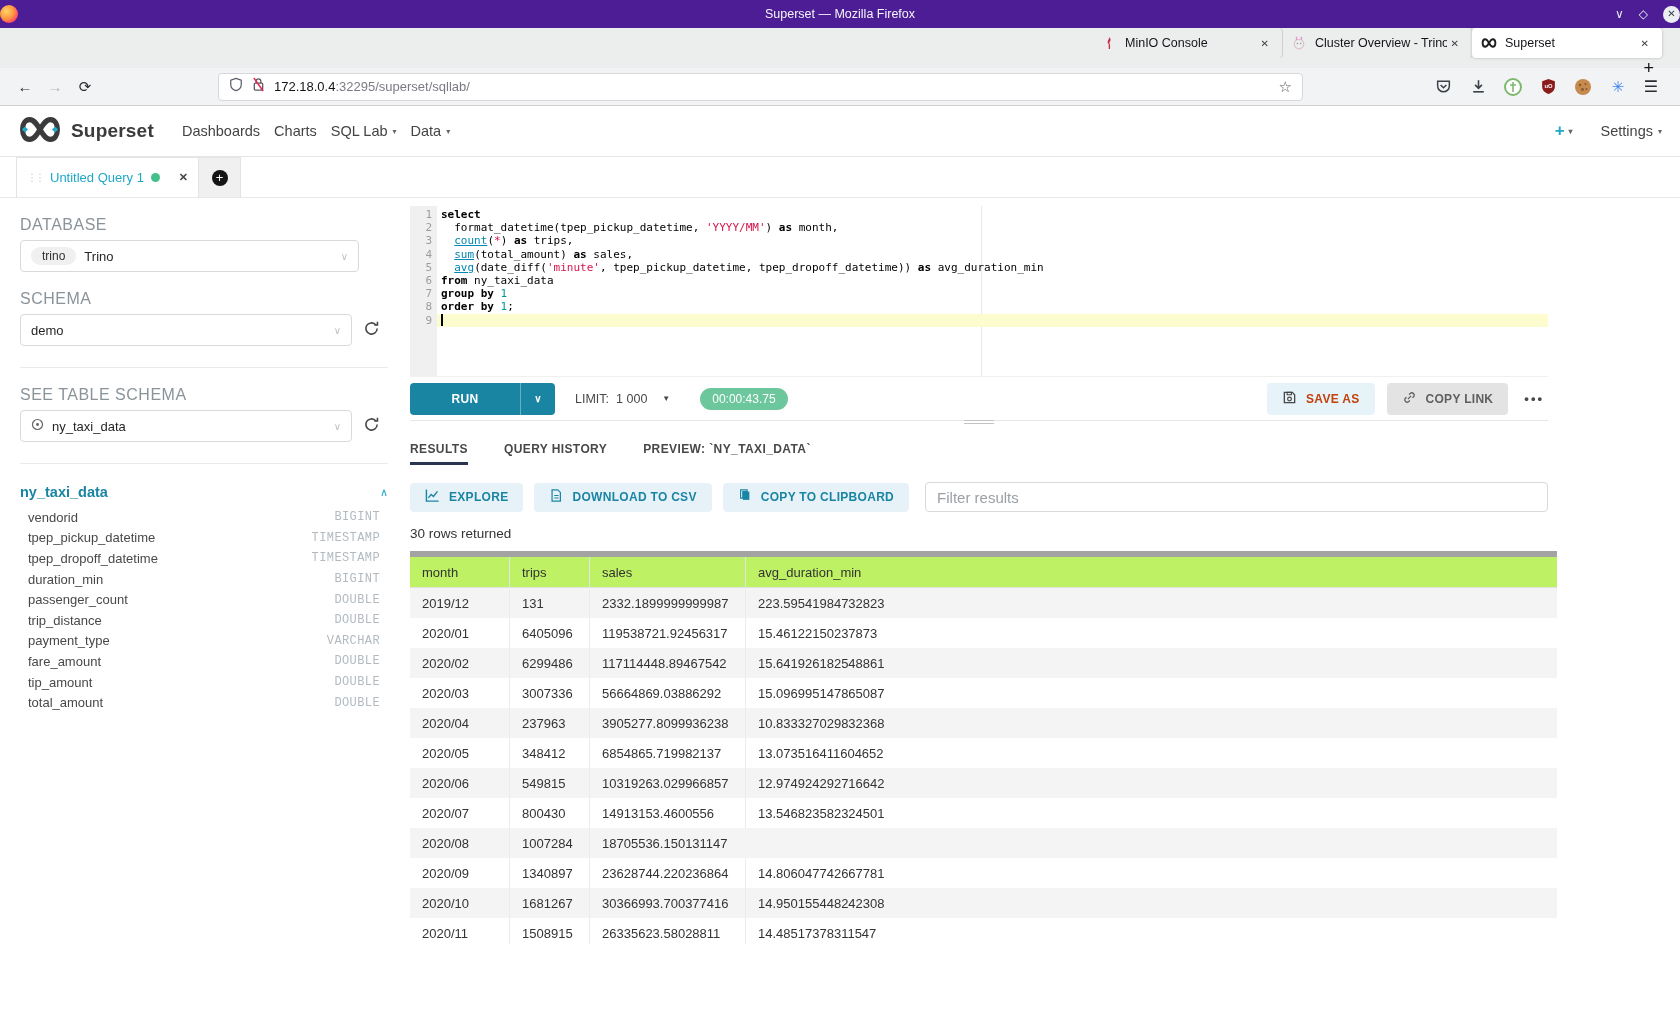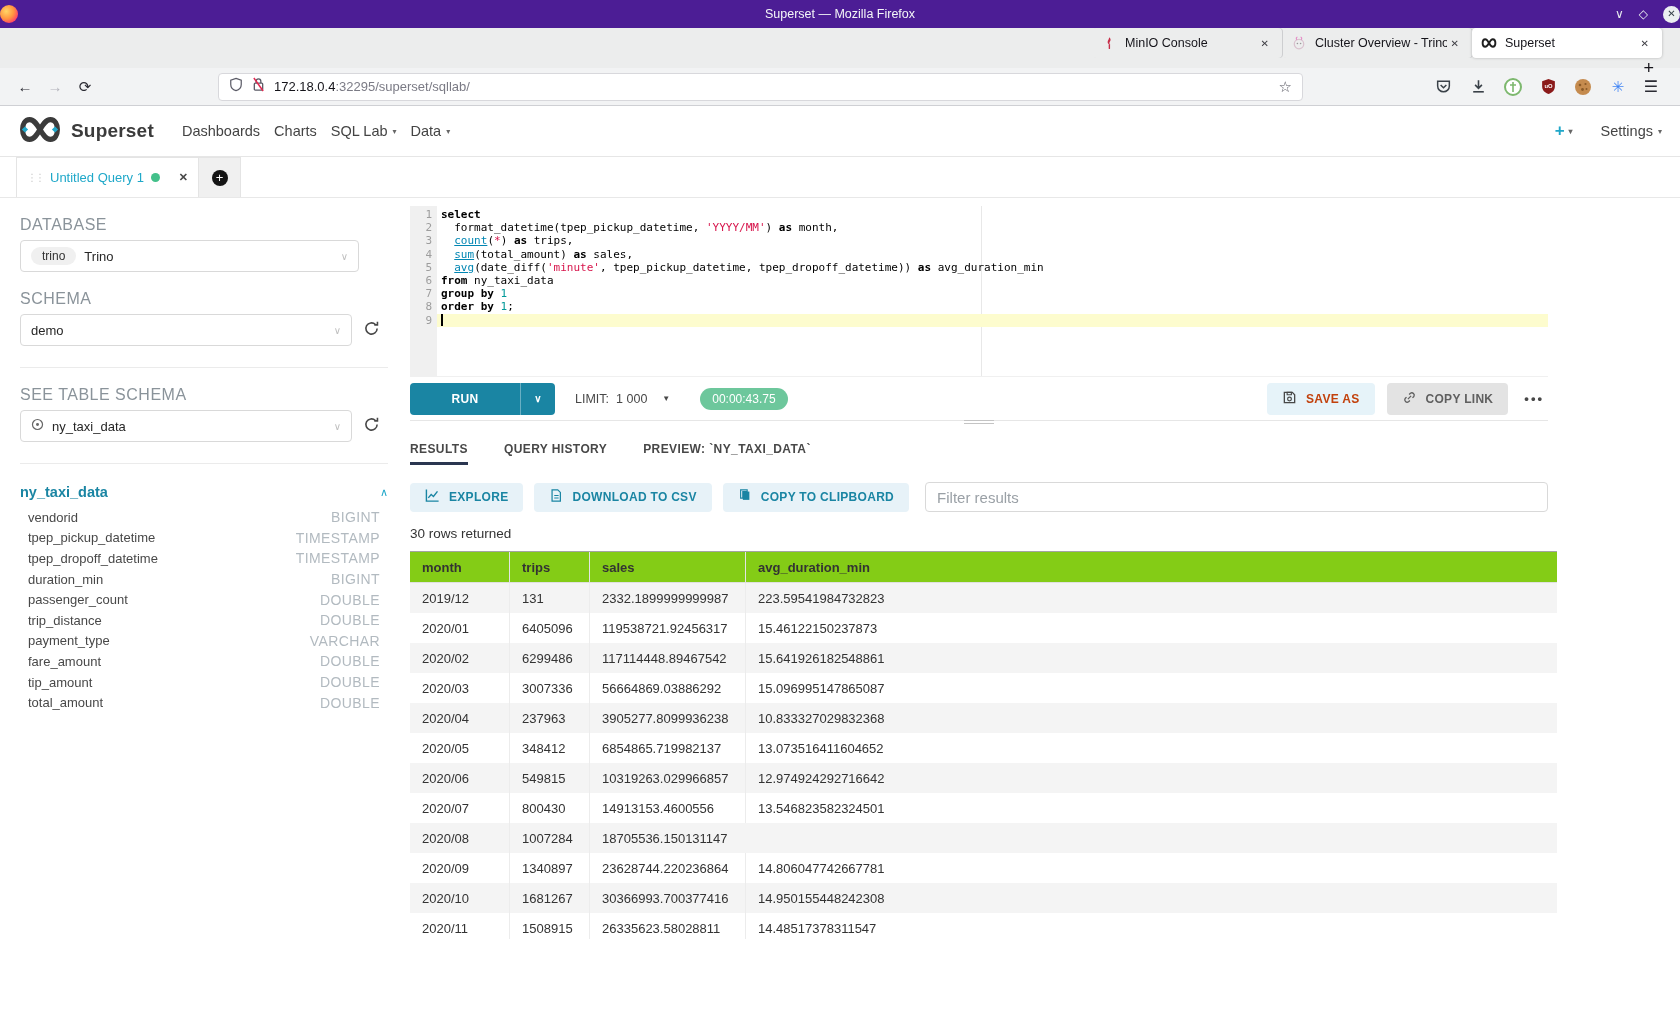--- a/index.html
+++ b/index.html
@@ -77,21 +77,21 @@
     display:flex; align-items:center; padding:0 10px; gap:8px; font-size:13px; color:#262626; background:#fff; }
   .sel-chev { margin-left:auto; color:#bfbfbf; font-size:10px; }
   .pill { background:#f0f0f0; border-radius:10px; padding:2px 11px; font-size:12px; color:#333; }
   .sb-divider { width:368px; height:1px; background:#ebebeb; margin-top:21px; }
   .tbl-head-row { width:368px; margin-top:20px; display:flex; align-items:center; }
   .tbl-name { font-size:14.5px; font-weight:bold; color:#1a85a3; }
   .tbl-collapse { margin-left:auto; color:#20a7c9; font-size:11px; }
   .col-list { margin-top:7px; width:360px; padding-left:8px; }
   .col-row { height:20.6px; display:flex; align-items:center; }
   .col-name { font-size:13px; color:#484848; }
-  .col-type { margin-left:auto; font-size:14px; color:#b2bac0; letter-spacing:.4px; }
+  .col-type { margin-left:auto; font-size:12px; color:#b2bac0; letter-spacing:.4px;font-family:Liberation Mono, monospace; }
 
   
   .editor { position:relative; margin-top:8px; width:1138px; height:170px; background:#fff;
     font-family:"DejaVu Sans Mono", monospace; font-size:11px; line-height:13.2px; }
   .ed-gutter { position:absolute; left:0; top:0; bottom:0; width:27px; background:#f0f0f0;
     color:#9d9d9d; text-align:right; padding-top:2px; }
   .ed-ln { height:13.2px; padding-right:5px; }
   .ed-code { position:absolute; left:27px; right:0; top:0; bottom:0; padding:2px 0 0 4px; overflow:hidden; }
   .ed-row { height:13.2px; white-space:pre; color:#000; }
   .ed-row.active { background:#fdfcce; margin-left:-4px; padding-left:4px; }
@@ -132,21 +132,21 @@
   .actions-row { width:1138px; display:flex; align-items:center; gap:11px; margin-top:17px; }
   .act-btn { height:29px; padding:0 15px; background:#e7f2f8; color:#1a85a3; border:none; border-radius:4px;
     display:flex; align-items:center; gap:9px; font-family:inherit; font-weight:bold; font-size:12px; letter-spacing:.3px; }
   .filter { flex:1; height:30px; border:1px solid #d9d9d9; border-radius:4px; padding:0 11px;
     font-family:inherit; font-size:15px; color:#333; margin-left:5px; }
   .filter::placeholder { color:#9aa0a6; }
   .rowcount { margin-top:14px; font-size:13.5px; color:#333; }
 
   
   .rtable { margin-top:10px; width:1147px; font-size:13px; color:#333; }
-  .thead { display:flex; border-top:1px solid #a3a3a3; border-bottom:1px solid #e0e0e0; font-weight:bold; background:#84cc16; }
+  .thead { display:flex; border-top:6px solid #a3a3a3; border-bottom:1px solid #e0e0e0; font-weight:normal; background:#bef264; }
   .th, .td { height:30px; display:flex; align-items:center; padding:0 12px; }
   .th { border-right:1px solid #e4e4e4; }
   .th:last-child { border-right:none; }
   .td { border-right:1px solid #ececec; }
   .td:last-child { border-right:none; }
   .c0 { width:100px; flex:none; } .c1 { width:80px; flex:none; } .c2 { width:156px; flex:none; } .c3 { flex:1; }
   .tbody { height:356px; overflow:hidden; }
   .tr { display:flex; background:#fff; }
   .tr.striped { background:#f4f4f4; }
 </style>

